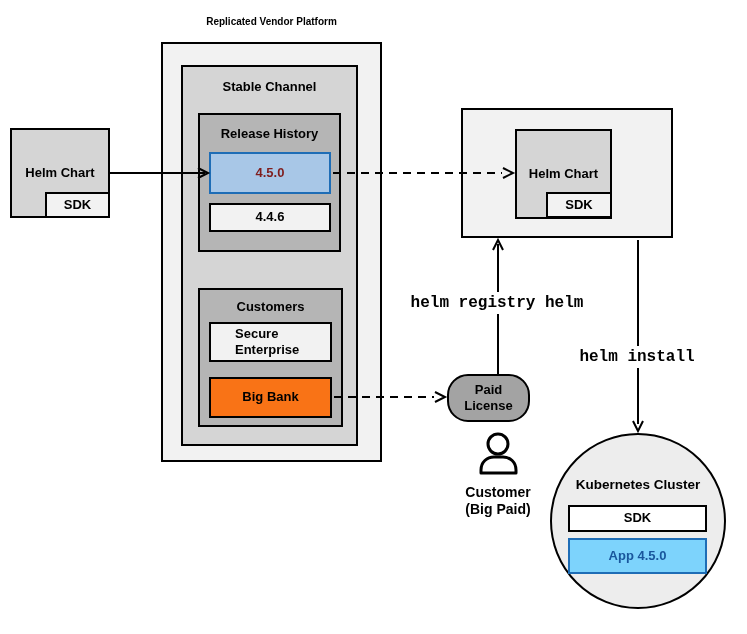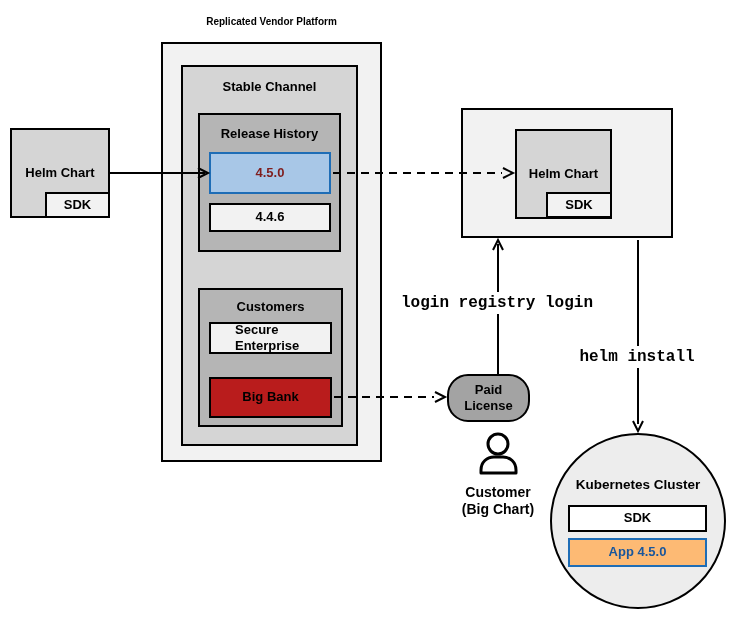--- a/index.html
+++ b/index.html
@@ -96,25 +96,25 @@
   </div>
 
   <div class="box" style="left: 209px; top: 203px; width: 122px; height: 29px; background: rgb(242, 242, 242);">
     <div class="center-lbl lbl">4.4.6</div>
   </div>
 
   <div class="box" style="left: 198px; top: 288px; width: 145px; height: 139px; background: rgb(181, 181, 181);">
     <div class="box-title lbl" style="top:9px;">Customers</div>
   </div>
 
-  <div class="box" style="left: 209px; top: 322px; width: 123px; height: 32px; background: rgb(242, 242, 242); padding-left: 40px;">
+  <div class="box" style="left: 209px; top: 322px; width: 123px; height: 40px; background: rgb(242, 242, 242); padding-left: 40px;">
     <div class="center-lbl lbl" style="padding:0 24px;">Secure Enterprise</div>
   </div>
 
-  <div class="box" style="left: 209px; top: 377px; width: 123px; height: 41px; background: #b91c1c;">
+  <div class="box" style="left: 209px; top: 377px; width: 123px; height: 41px; background: #f97316;">
     <div class="center-lbl lbl">Big Bank</div>
   </div>
 
   <div class="box" style="left: 10px; top: 128px; width: 100px; height: 90px; background: rgb(213, 213, 213);">
     <div class="center-lbl lbl">Helm Chart</div>
   </div>
   <div class="box" style="left: 45px; top: 192px; width: 65px; height: 26px; background: rgb(242, 242, 242);">
     <div class="center-lbl lbl">SDK</div>
   </div>
 
@@ -129,30 +129,30 @@
 
   <div class="box" style="left: 447px; top: 374px; width: 83px; height: 48px; background: #a3a3a3; border-radius: 21px;">
     <div class="center-lbl lbl">
       <span>Paid</span>
       <span>License</span>
     </div>
   </div>
 
   <div class="customer-label" style="left:498px; top:484px;">
     <div>Customer</div>
-    <div>(Big Chart)</div>
+    <div>(Big Paid)</div>
   </div>
 
   <div class="circle" style="left: 550px; top: 433px; width: 176px; height: 176px; background: rgb(237, 237, 237);">
     <div class="box-title lbl" style="top:42px; font-size:13.5px;">Kubernetes Cluster</div>
   </div>
   <div class="box" style="left: 568px; top: 505px; width: 139px; height: 27px; background: rgb(255, 255, 255);">
     <div class="center-lbl lbl">SDK</div>
   </div>
-  <div class="box" style="left: 568px; top: 538px; width: 139px; height: 29px; background: #fdba74; border-color: rgb(30, 109, 182);">
+  <div class="box" style="left: 568px; top: 538px; width: 139px; height: 36px; background: #7dd3fc; border-color: rgb(30, 109, 182);">
     <div class="center-lbl lbl" style="color: rgb(25, 86, 156);">App 4.5.0</div>
   </div>
 
   <svg class="overlay" width="747" height="634" viewBox="0 0 747 634">
 
     <line x1="110" y1="173" x2="205" y2="173" stroke="#000" stroke-width="2"></line>
     <path d="M198 168 L208 173 L198 178" fill="none" stroke="#000" stroke-width="2"></path>
 
     <line x1="333" y1="173" x2="502" y2="173" stroke="#000" stroke-width="2" stroke-dasharray="8 6"></line>
     <path d="M503 168 L513 173 L503 178" fill="none" stroke="#000" stroke-width="2"></path>
@@ -165,16 +165,16 @@
 
     <line x1="638" y1="240" x2="638" y2="424" stroke="#000" stroke-width="2"></line>
     <path d="M633 421 L638 431 L643 421" fill="none" stroke="#000" stroke-width="2"></path>
 
     <g>
       <circle cx="498" cy="444" r="10" fill="#fff" stroke="#000" stroke-width="3"></circle>
       <path d="M481 473 L481 470 C481 462 487 457 494 457 L503 457 C510 457 516 462 516 470 L516 473 Z" fill="#fff" stroke="#000" stroke-width="3" stroke-linejoin="round"></path>
     </g>
   </svg>
 
-  <div class="cmd" style="left:497px; top:303px;">login registry login</div>
+  <div class="cmd" style="left:497px; top:303px;">helm registry helm</div>
   <div class="cmd" style="left:637px; top:357px;">helm install</div>
 
 </div>
 
 </body></html>

